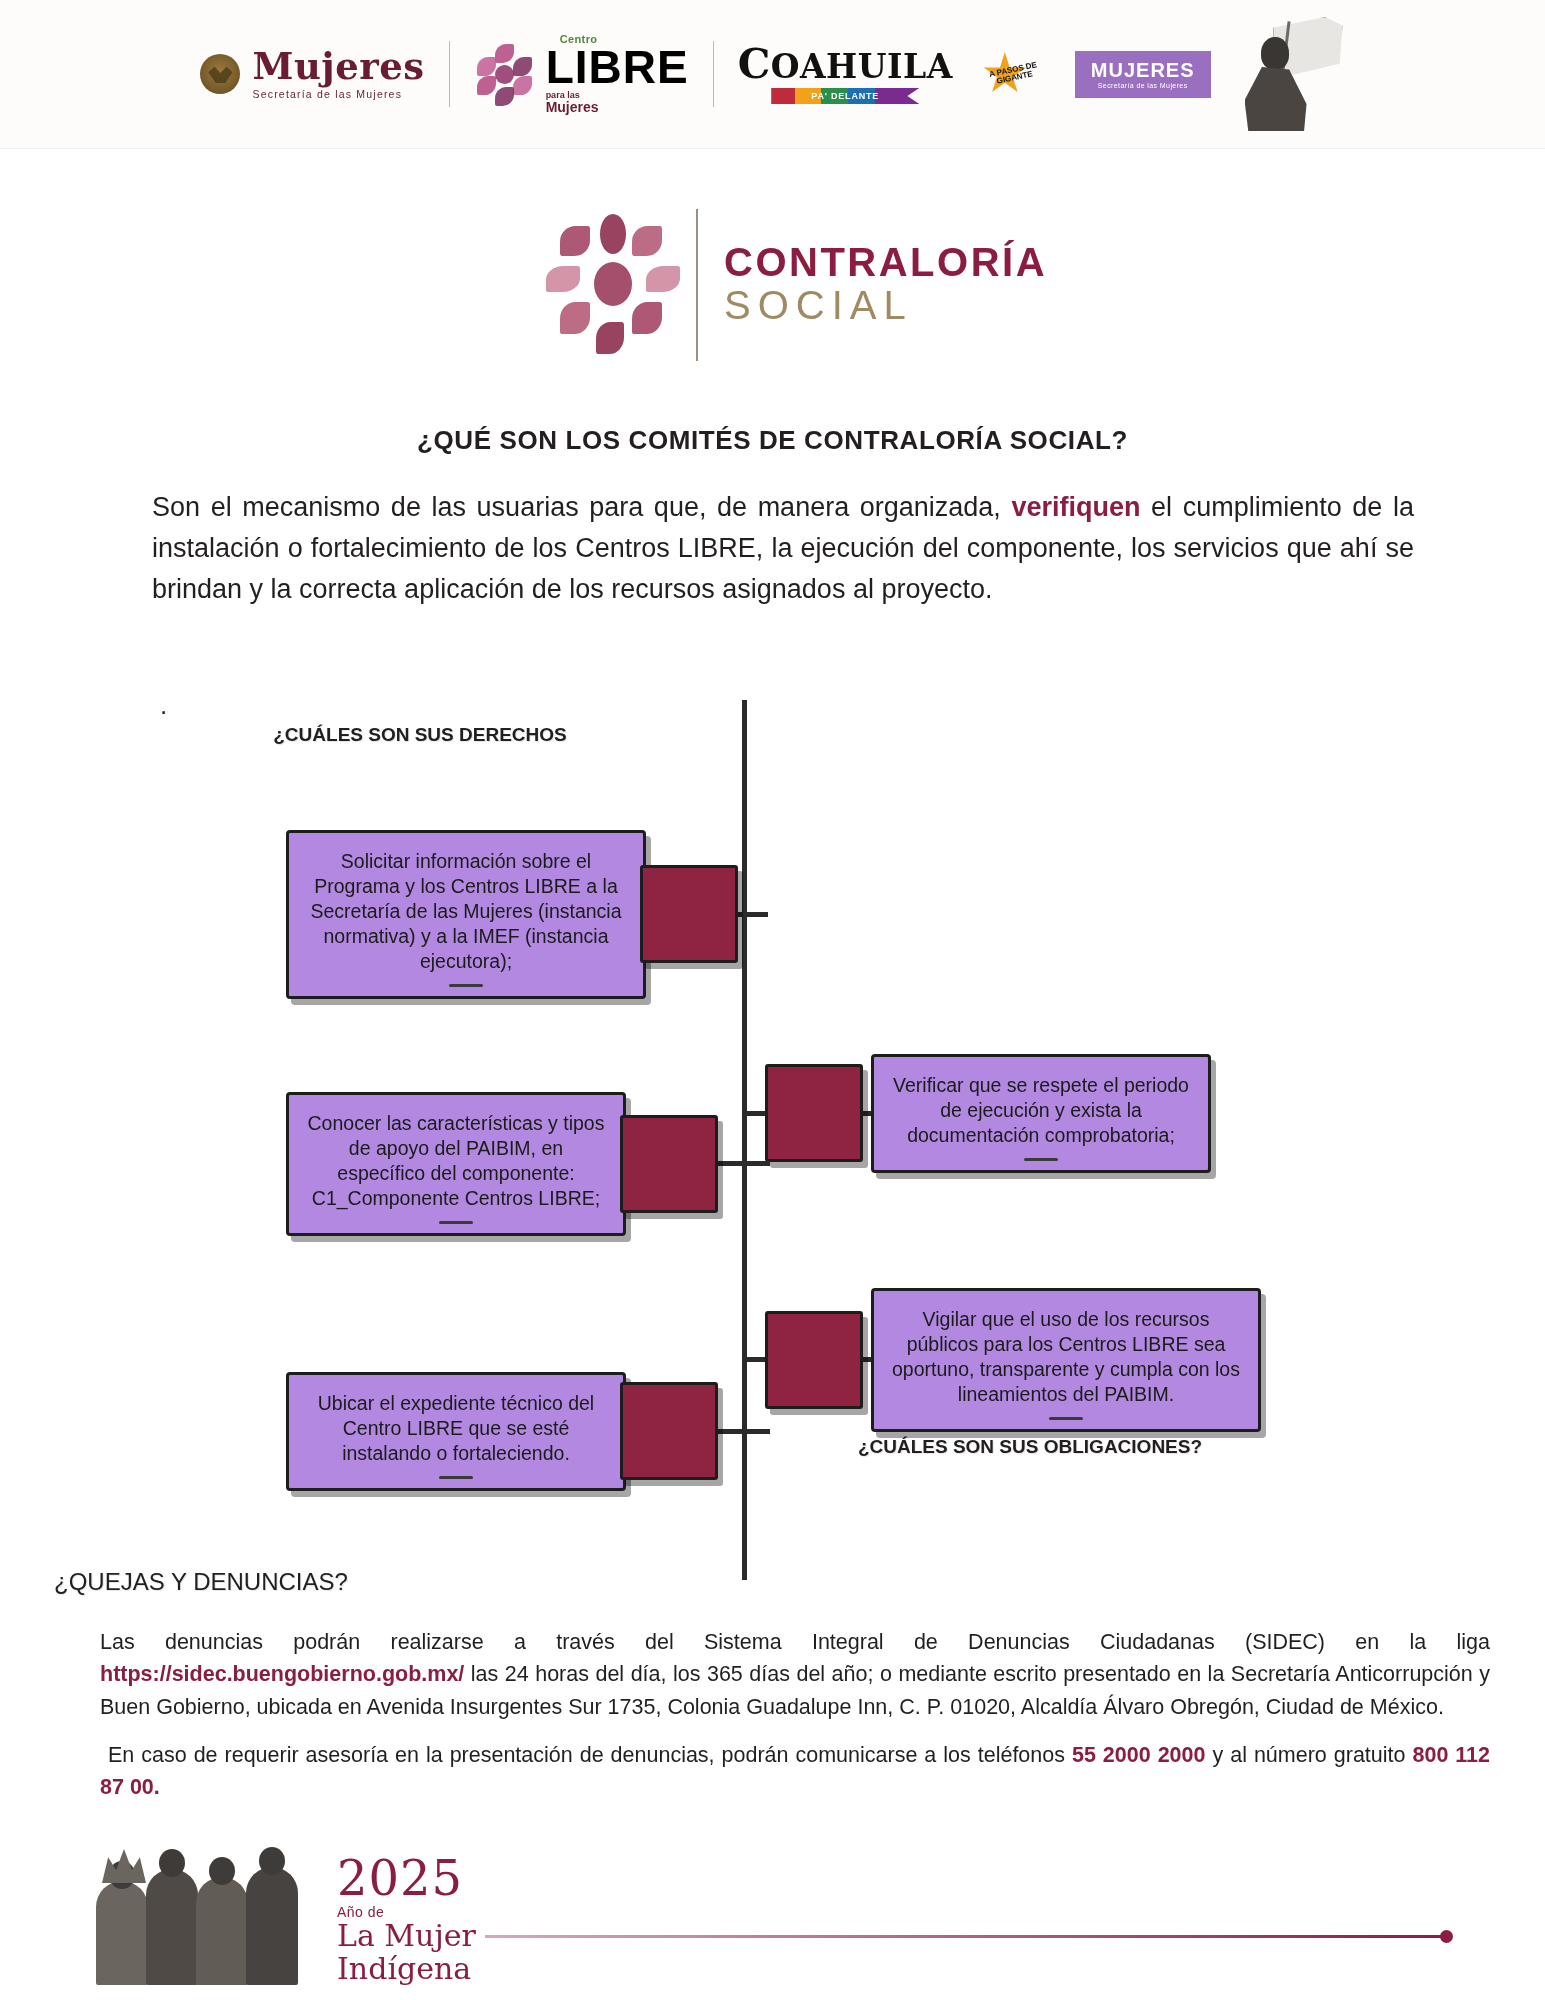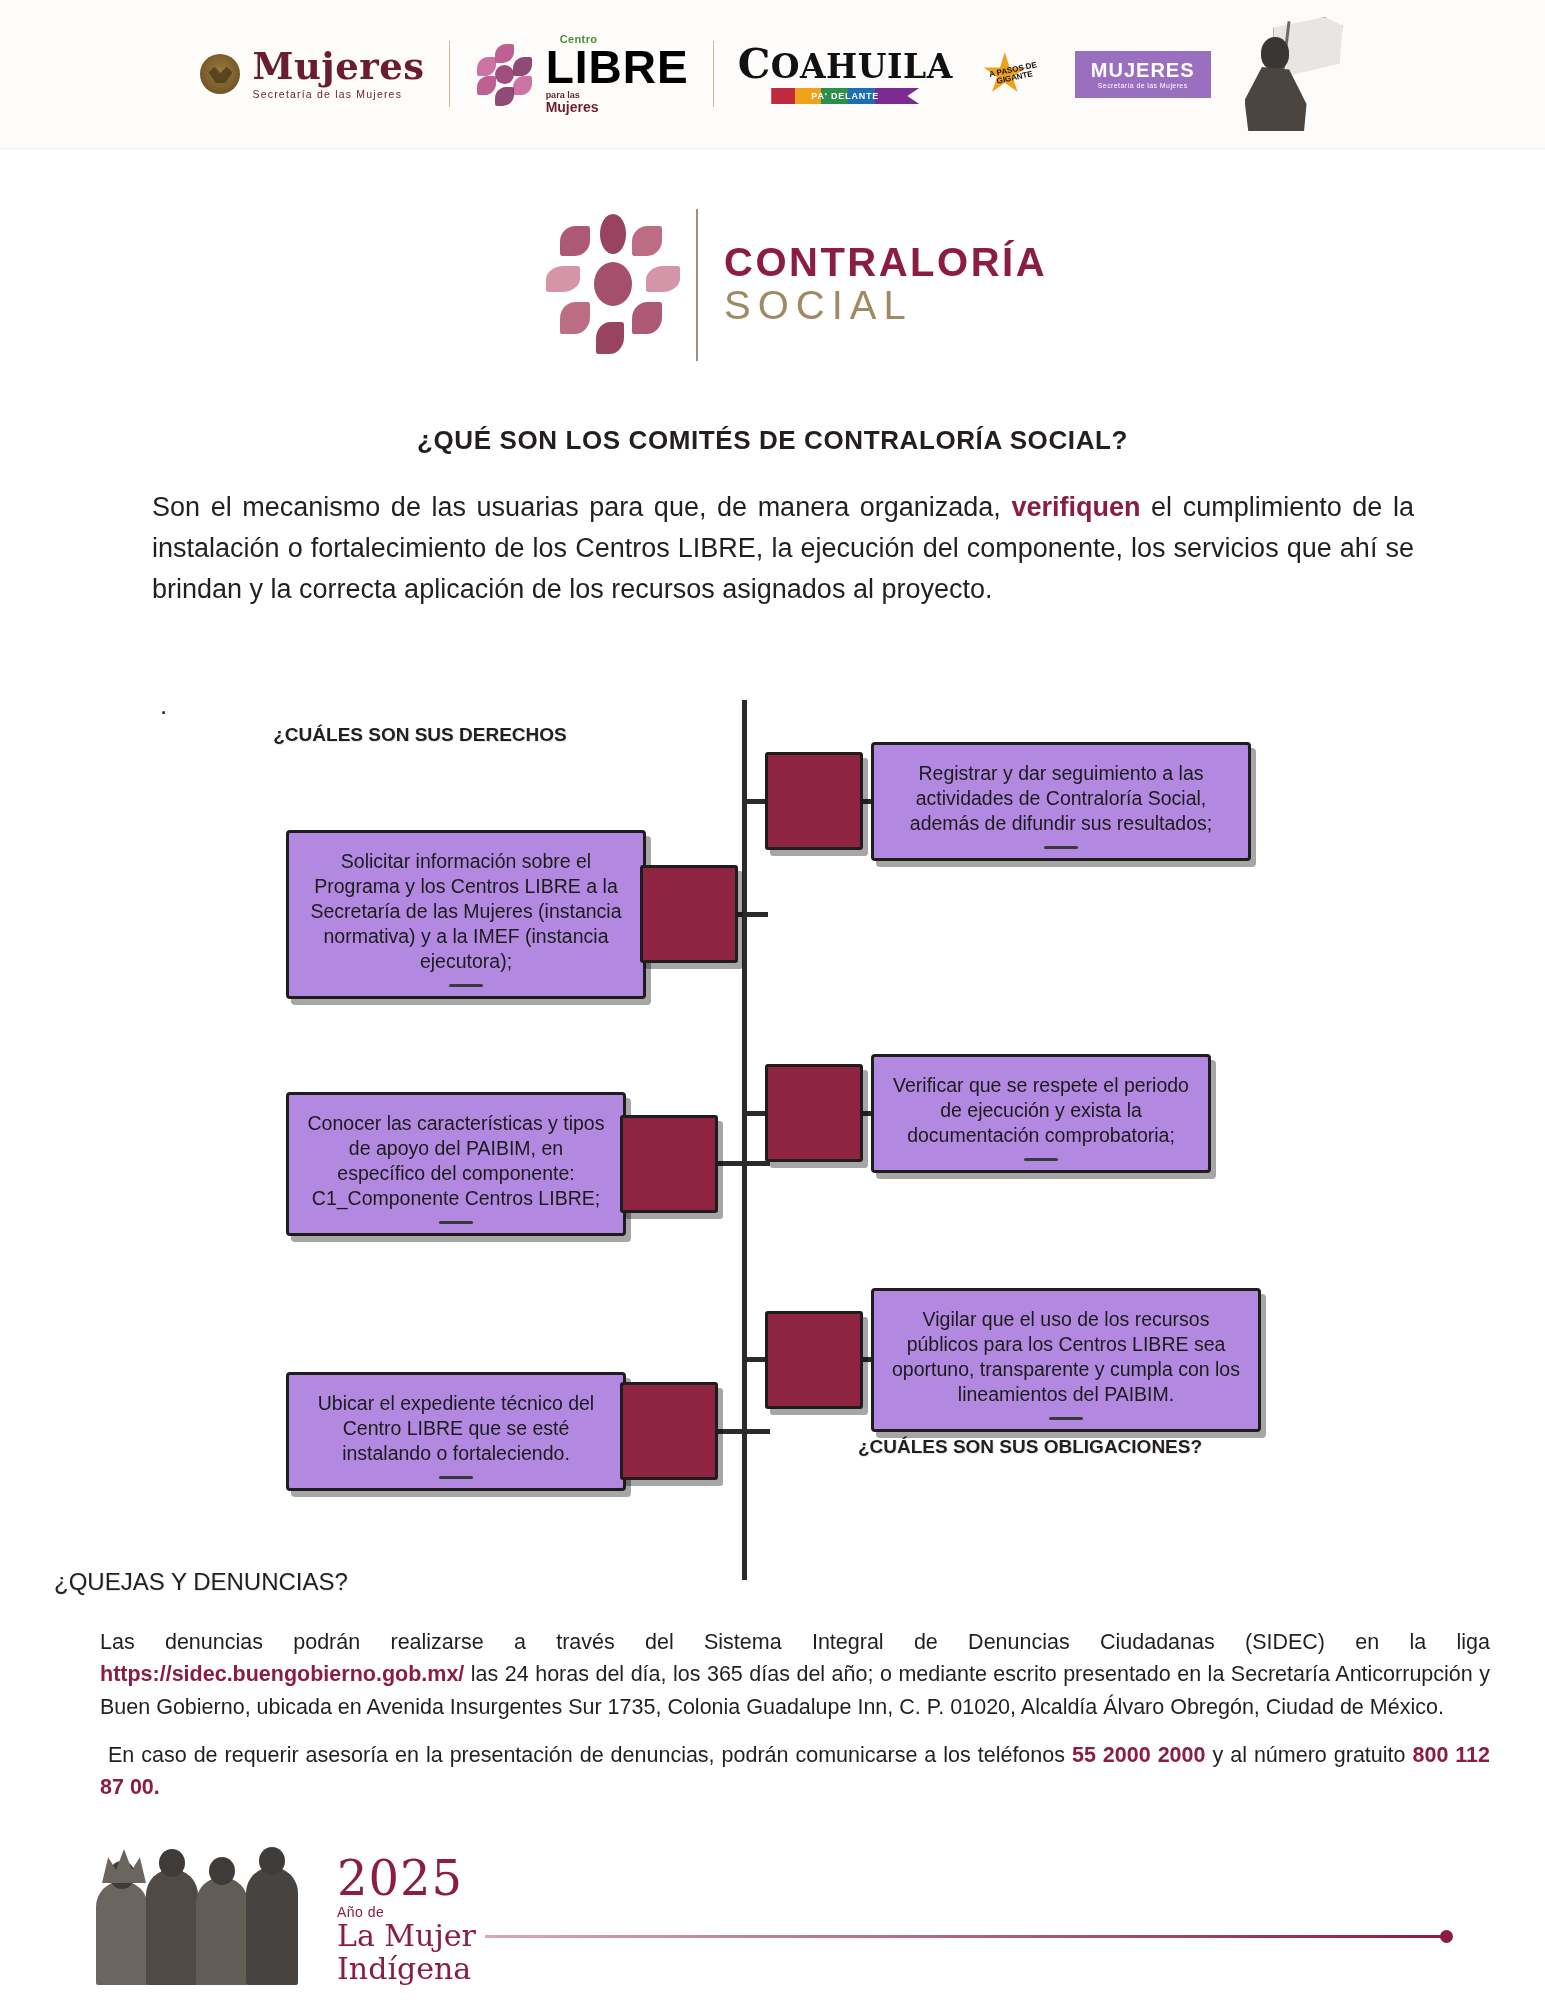--- a/index.html
+++ b/index.html
@@ -599,26 +599,20 @@
 </div>
 <div class="dot-stray">.</div>
 
 <div class="diagram">
 
   <div class="spine"></div>
 
   <div class="sec-title title-derechos">¿CUÁLES SON SUS DERECHOS</div>
   <div class="sec-title title-obligaciones">¿CUÁLES SON SUS OBLIGACIONES?</div>
 
-  <div class="node right n1">
-    <span class="connector"></span>
-    <span class="knob"></span>
-    <span class="connector" style="width:14px"></span>
-    <span class="card">Registrar y dar seguimiento a las actividades de Contraloría Social, además de difundir sus resultados;</span>
-  </div>
 
   <div class="node left n2">
     <span class="card">Solicitar información sobre el Programa y los Centros LIBRE a la Secretaría de las Mujeres (instancia normativa) y a la IMEF (instancia ejecutora);</span>
     <span class="knob"></span>
     <span class="connector"></span>
   </div>
 
   <div class="node right n3">
     <span class="connector"></span>
     <span class="knob"></span>

